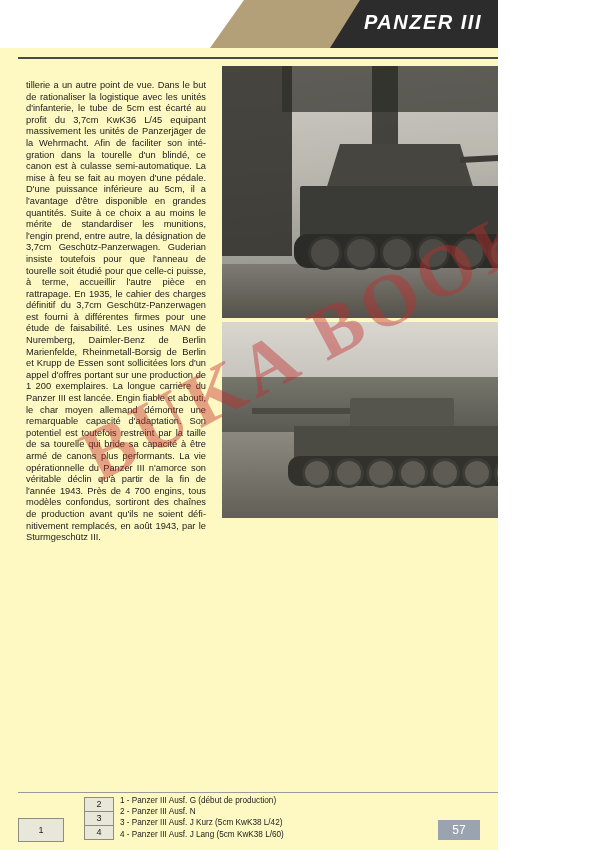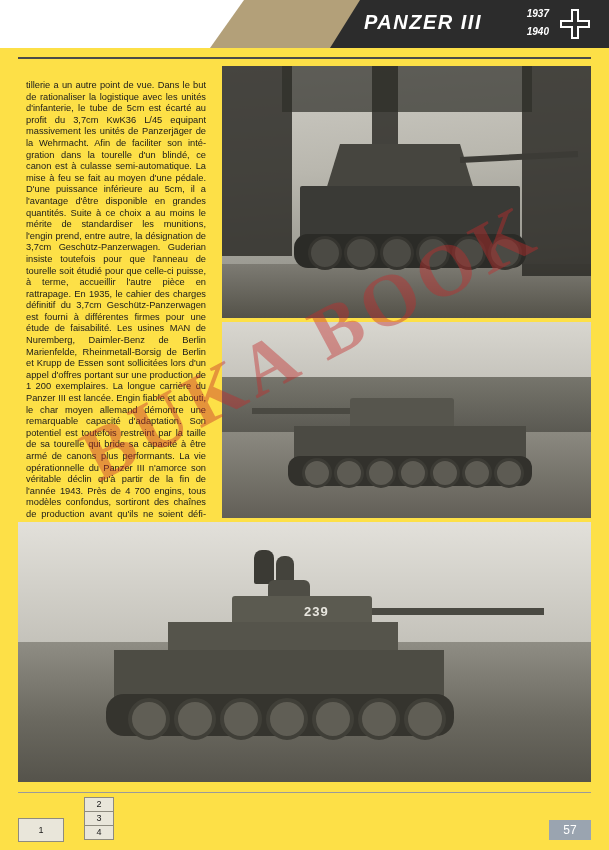--- a/index.html
+++ b/index.html
@@ -5,23 +5,23 @@
   html, body {
     margin: 0;
     padding: 0;
     background: #ffffff;
   }
   body {
     font-family: "Liberation Sans", sans-serif;
   }
   .page {
     position: relative;
-    width: 609px;
+    width: 498px;
     height: 850px;
-    background: #fde047;
+    background: #fef9c3;
     overflow: hidden;
   }
 
   
   .header {
     position: absolute;
     top: 0; left: 0;
     width: 609px;
     height: 48px;
     background: #ffffff;
@@ -388,44 +388,30 @@
     <div class="p2-track"></div>
     <div class="p2-wheel" style="left:80px;"></div>
     <div class="p2-wheel" style="left:112px;"></div>
     <div class="p2-wheel" style="left:144px;"></div>
     <div class="p2-wheel" style="left:176px;"></div>
     <div class="p2-wheel" style="left:208px;"></div>
     <div class="p2-wheel" style="left:240px;"></div>
     <div class="p2-wheel" style="left:272px;"></div>
   </div>
 
-  <div class="photo photo-3">
-    <div class="p3-sky"></div>
-    <div class="p3-field"></div>
-    <div class="p3-crew"></div>
-    <div class="p3-crew2"></div>
-    <div class="p3-cupola"></div>
-    <div class="p3-gun"></div>
-    <div class="p3-turret"></div>
-    <div class="p3-number">239</div>
-    <div class="p3-superstructure"></div>
-    <div class="p3-hull"></div>
-    <div class="p3-track"></div>
-    <div class="p3-wheel" style="left:110px;"></div>
-    <div class="p3-wheel" style="left:156px;"></div>
-    <div class="p3-wheel" style="left:202px;"></div>
-    <div class="p3-wheel" style="left:248px;"></div>
-    <div class="p3-wheel" style="left:294px;"></div>
-    <div class="p3-wheel" style="left:340px;"></div>
-    <div class="p3-wheel" style="left:386px;"></div>
-  </div>
 
   <div class="watermark">BUKA BOOK</div>
 
   <div class="caption-rule"></div>
   <div class="key-box key-1">1</div>
   <div class="key-box key-2">2</div>
   <div class="key-box key-3">3</div>
   <div class="key-box key-4">4</div>
 
+  <div class="caption-list">
+    <div>1 - Panzer III Ausf. G (début de production)</div>
+    <div>2 - Panzer III Ausf. N</div>
+    <div>3 - Panzer III Ausf. J Kurz  (5cm KwK38 L/42)</div>
+    <div>4 - Panzer III Ausf. J Lang  (5cm KwK38 L/60)</div>
+  </div>
 
   <div class="page-number">57</div>
 </div>
 
 </body></html>

